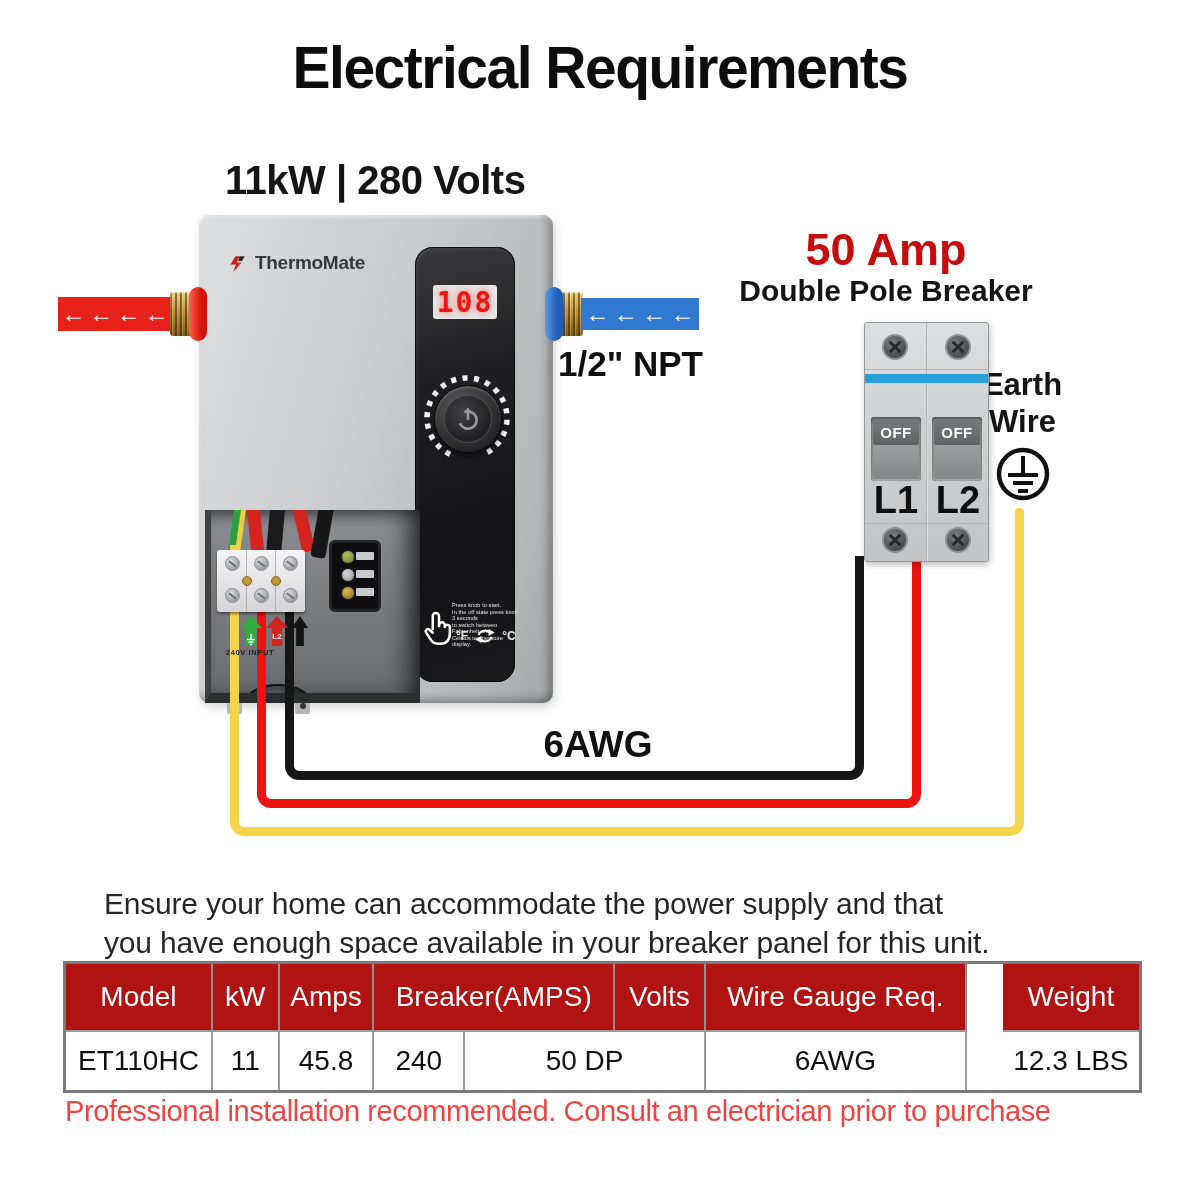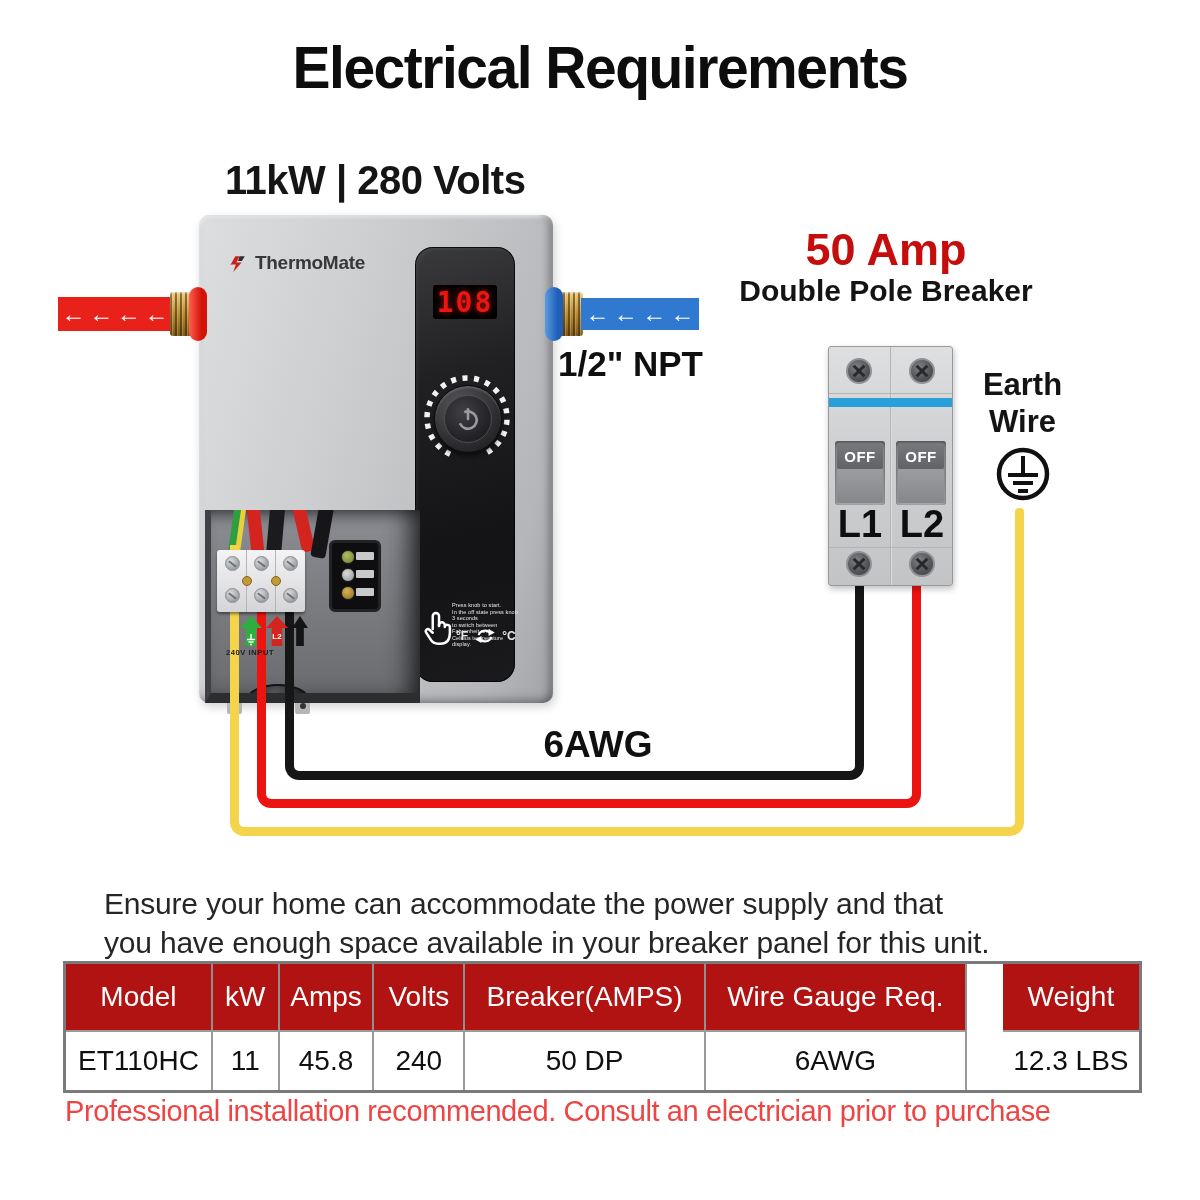--- a/index.html
+++ b/index.html
@@ -21,21 +21,21 @@
   
   .heater-body{left:199px;top:215px;width:354px;height:488px;border-radius:10px;z-index:1;
     background:linear-gradient(105deg,#dcdee0 0%,#cbcdcf 40%,#b4b6b9 85%,#a2a4a7 100%);
     box-shadow:inset -7px 0 9px -3px rgba(50,50,55,.45), inset 0 3px 4px -1px rgba(255,255,255,.9),
                inset 0 -9px 12px -7px rgba(0,0,0,.35), 2px 4px 10px rgba(0,0,0,.18);}
   .brand{left:228px;top:252px;z-index:2;display:flex;align-items:center;gap:6px;}
   .brand-text{font-size:19px;font-weight:bold;color:#37383a;letter-spacing:-0.3px;}
   .panel{left:415px;top:247px;width:100px;height:435px;border-radius:18px;z-index:2;
     background:linear-gradient(165deg,#3a3a3d 0%,#202022 30%,#131315 70%,#1a1a1c 100%);
     box-shadow:inset 0 0 0 1px rgba(0,0,0,.8), inset 2px 2px 4px rgba(255,255,255,.08);}
-  .led{left:433px;top:285px;width:64px;height:34px;background:#000000;border-radius:3px;z-index:3;
+  .led{left:433px;top:285px;width:64px;height:34px;background:#e5e5e5;border-radius:3px;z-index:3;
        display:flex;align-items:center;justify-content:center;
        font-family:"DejaVu Sans Mono",monospace;font-weight:bold;font-size:28px;color:#ef1410;
        letter-spacing:2px;text-shadow:0 0 7px rgba(255,40,25,.65);}
   .knob-arc{left:419px;top:370px;z-index:3;}
   .knob{left:434px;top:385px;width:66px;height:66px;border-radius:50%;z-index:4;
     background:radial-gradient(circle at 38% 32%,#5b5b5f,#2c2c2f 62%,#17171a 100%);
     border:1px solid #0a0a0a;box-shadow:0 3px 5px rgba(0,0,0,.6), inset 0 2px 2px rgba(255,255,255,.18);
     display:flex;align-items:center;justify-content:center;}
   .knob-inner{width:46px;height:46px;border-radius:50%;
     background:radial-gradient(circle at 40% 35%,#404044,#212125 70%);
@@ -90,23 +90,23 @@
 
   
   .wire-u{z-index:5;border-style:solid;border-top:none;box-sizing:border-box;
           border-radius:0 0 14px 14px;background:transparent;}
   .wire-seg{z-index:5;}
   .wire-black{border-color:#161616;}  .seg-black{background:#161616;}
   .wire-red{border-color:#eb1410;}    .seg-red{background:#eb1410;}
   .wire-yellow{border-color:#f4d44a;} .seg-yellow{background:#f4d44a;}
 
   
-  .breaker{left:828px;top:322px;width:125px;height:240px;z-index:6;border:1px solid #97999b;border-radius:3px;
+  .breaker{left:864px;top:322px;width:125px;height:240px;z-index:6;border:1px solid #97999b;border-radius:3px;
     background:linear-gradient(#dddfe1 0%,#cfd1d3 40%,#c2c4c6 100%);box-sizing:border-box;
-    box-shadow:1px 3px 6px rgba(0,0,0,.25);margin-top:24px;}
+    box-shadow:1px 3px 6px rgba(0,0,0,.25);}
   .bk-divider{position:absolute;left:61px;top:0;width:2px;height:100%;
     background:linear-gradient(90deg,#9fa1a3,#eef0f2);}
   .bk-stripe{position:absolute;left:0;top:51px;width:100%;height:9px;background:#2aa0da;}
   .bk-line{position:absolute;left:0;width:100%;height:1px;background:#b2b4b6;}
   .screw{position:absolute;width:26px;height:26px;border-radius:50%;box-sizing:border-box;
     background:radial-gradient(circle at 38% 32%,#7d7f82,#515356 60%,#3e4043);border:2px solid #8f9194;}
   .screw::before,.screw::after{content:"";position:absolute;background:#27292b;left:50%;top:50%;}
   .screw::before{width:15px;height:3px;transform:translate(-50%,-50%) rotate(45deg);}
   .screw::after{width:3px;height:15px;transform:translate(-50%,-50%) rotate(45deg);}
   .recess{position:absolute;top:94px;width:50px;height:64px;border-radius:3px;
@@ -308,22 +308,22 @@
   <div class="abs note">
     <div>Ensure your home can accommodate the power supply and that</div>
     <div>you have enough space available in your breaker panel for this unit.</div>
   </div>
 
   <div class="abs spec-table">
     <div class="t-row t-head">
       <div class="t-cell c0">Model</div>
       <div class="t-cell c1">kW</div>
       <div class="t-cell c2">Amps</div>
+      <div class="t-cell c4">Breaker(AMPS)</div>
       <div class="t-cell c3">Volts</div>
-      <div class="t-cell c4">Breaker(AMPS)</div>
       <div class="t-cell c5">Wire Gauge Req.</div>
       <div class="t-cell c6">Weight</div>
     </div>
     <div class="t-row t-data">
       <div class="t-cell c0">ET110HC</div>
       <div class="t-cell c1">11</div>
       <div class="t-cell c2">45.8</div>
       <div class="t-cell c3">240</div>
       <div class="t-cell c4">50 DP</div>
       <div class="t-cell c5">6AWG</div>

